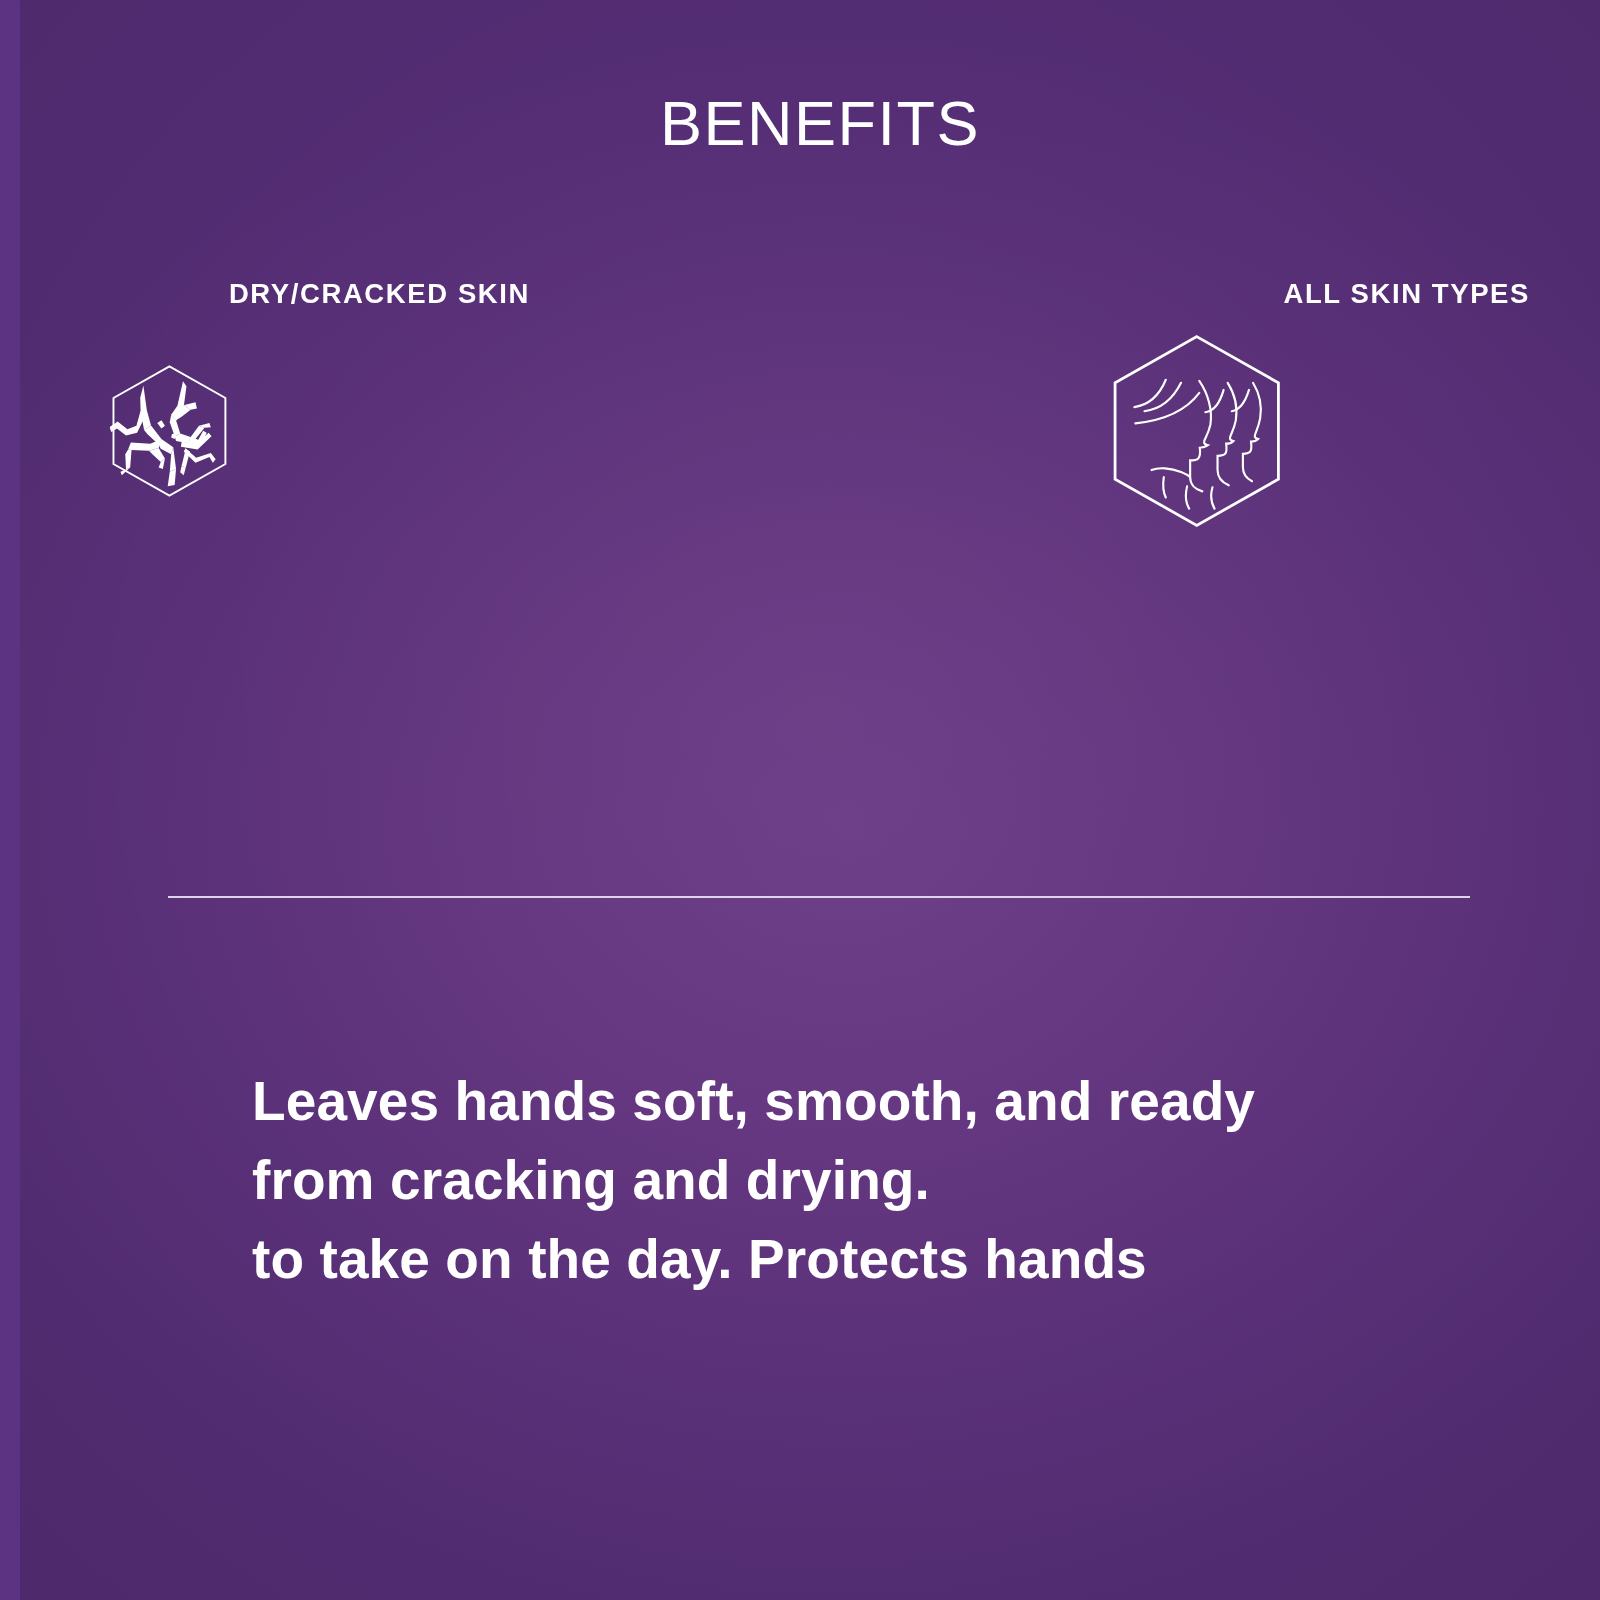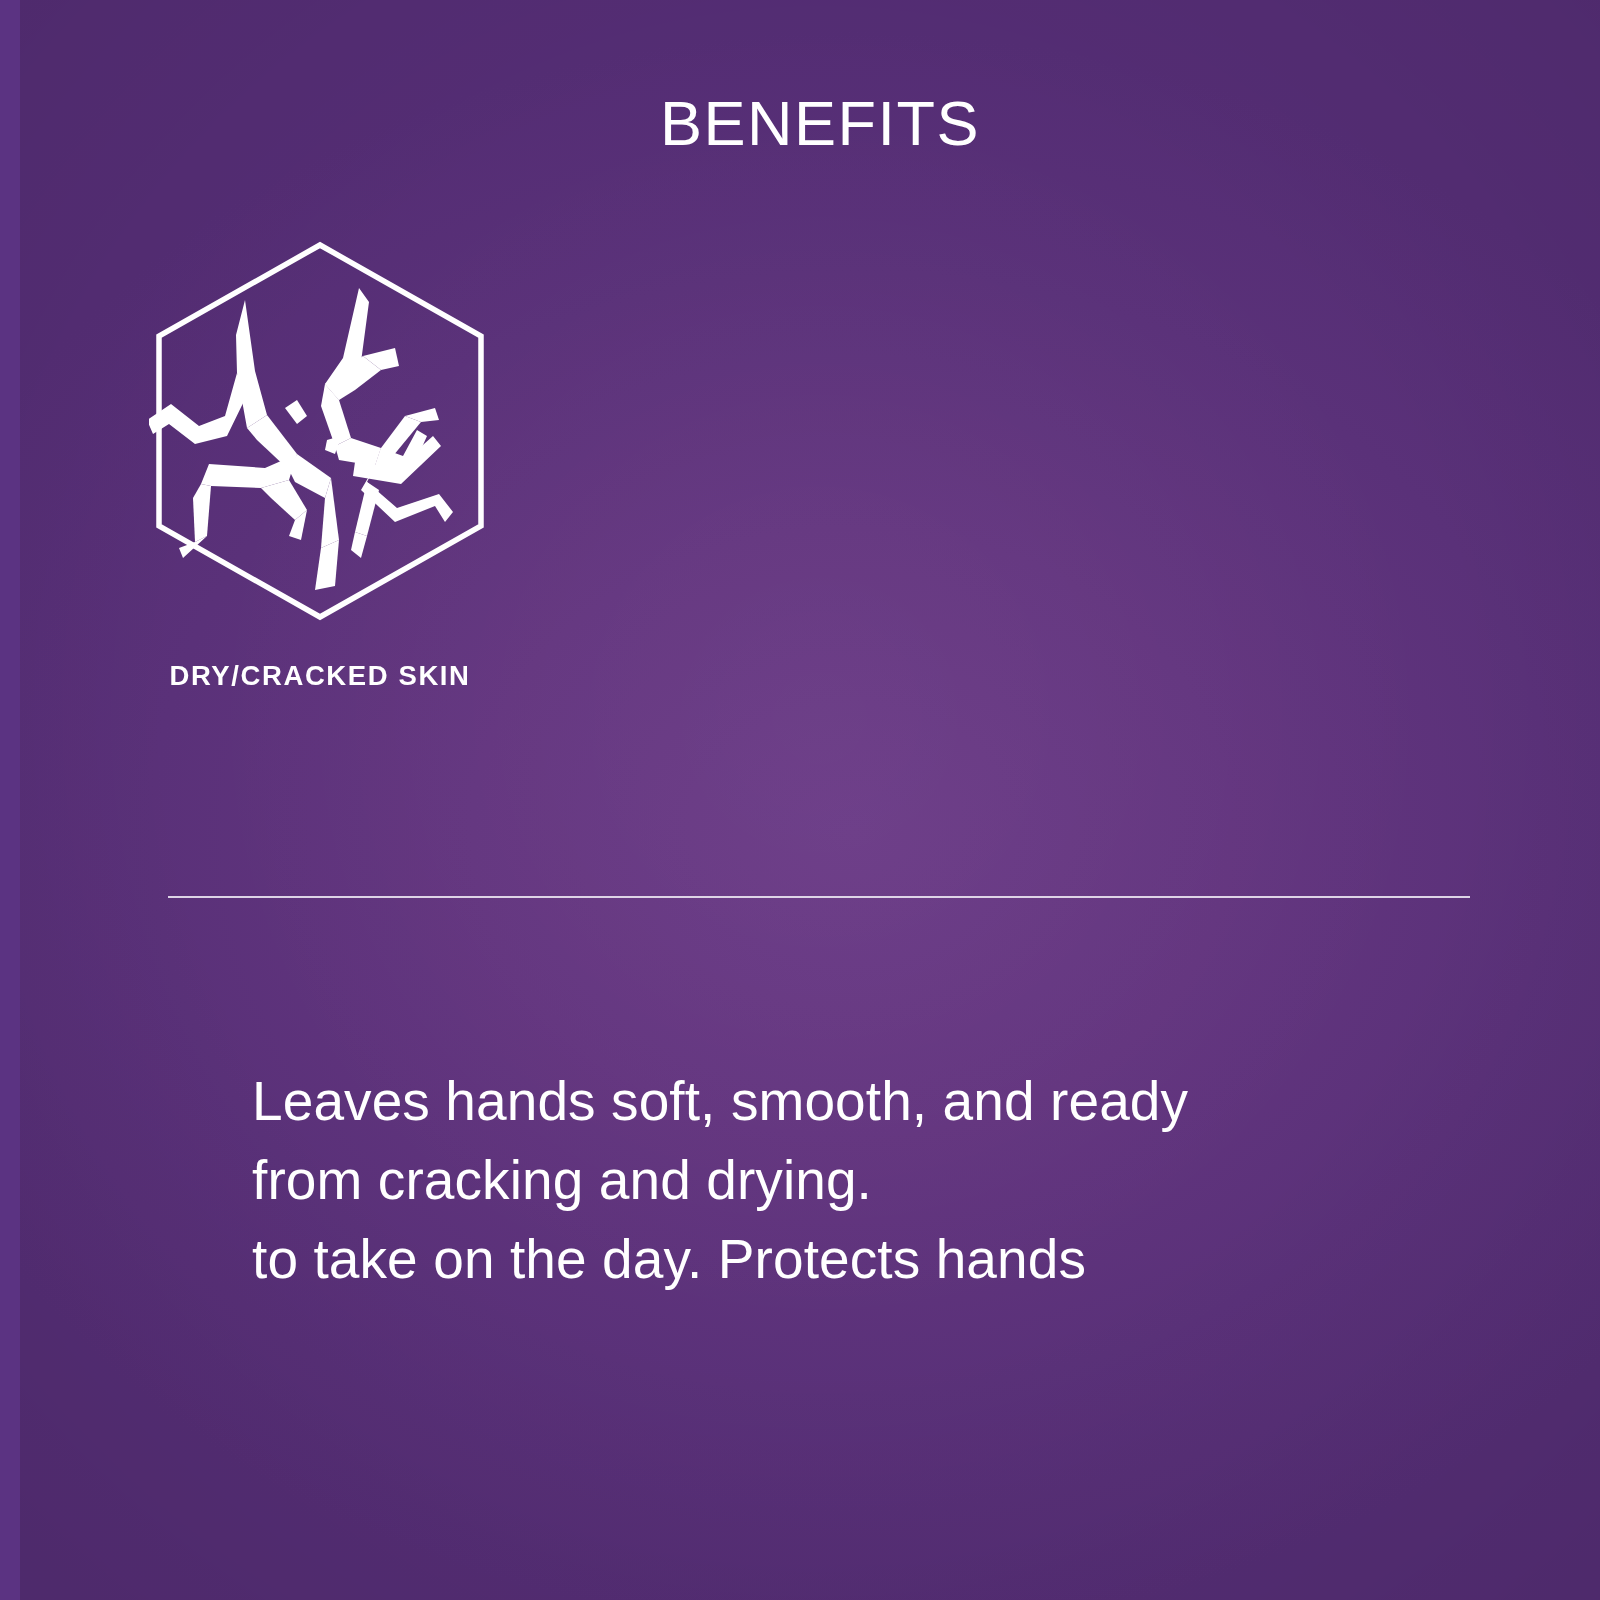--- a/index.html
+++ b/index.html
@@ -49,22 +49,22 @@
     left: 90px;
     width: 1420px;
     display:flex;
     justify-content: space-between;
     align-items: flex-start;
     z-index: 3;
   }
   .benefit-item {
     width: 420px;
     display:flex;
-    flex-direction: column;
-    align-items:center;
+    flex-direction: row;
+    align-items:flex-start;
   }
   .benefit-icon {
     width: 342px;
     height: 382px;
     display:block;
   }
   .benefit-label {
     margin-top: 38px;
     color:#ffffff;
     font-size: 27.5px;
@@ -87,21 +87,21 @@
   }
 
   
   #description {
     position:absolute;
     top: 1062px;
     left: 232px;
     width: 1060px;
     color:#ffffff;
     font-size: 55px;
-    font-weight: 400;
+    font-weight: 700;
     line-height: 79px;
     letter-spacing: 0.1px;
     z-index: 3;
   }
   #description .line { display:block; }
 </style>
 </head>
 <body>
 
 <div id="stage">
@@ -154,20 +154,70 @@
           <polygon points="206,292 218,296 212,318 202,310"></polygon>
 
           <polygon points="178,200 192,196 186,214 176,210"></polygon>
 
           <polygon points="136,168 148,160 158,176 148,184"></polygon>
         </g>
       </svg>
       <div class="benefit-label">DRY/CRACKED SKIN</div>
     </div>
 
+    <div class="benefit-item">
+      <svg class="benefit-icon" viewBox="0 0 342 382">
+        <polygon points="171,5 332,96 332,286 171,377 10,286 10,96" fill="none" stroke="#ffffff" stroke-width="5.5" stroke-linejoin="miter"></polygon>
+        <g fill="none" stroke="#ffffff" stroke-width="4.2" stroke-linecap="round">
+
+          <path d="M48 144 C 74 140, 96 124, 110 90"></path>
+          <path d="M68 152 C 100 148, 124 128, 140 96"></path>
+          <path d="M50 176 C 110 170, 152 148, 176 116"></path>
+
+          <path d="M282 96
+                   C 294 116, 300 142, 296 166
+                   C 293 182, 288 192, 286 198
+                   C 284 204, 288 206, 292 207
+                   C 288 211, 282 212, 278 212
+                   C 279 220, 280 228, 276 232
+                   C 272 236, 266 236, 262 236
+                   L 262 262
+                   C 262 274, 268 284, 280 290"></path>
+          <path d="M240 152 C 254 150, 266 136, 274 110"></path>
+
+          <path d="M232 96
+                   C 246 118, 252 144, 248 170
+                   C 245 186, 239 196, 237 202
+                   C 235 208, 239 210, 243 211
+                   C 239 215, 233 216, 229 216
+                   C 230 224, 231 232, 227 236
+                   C 223 240, 217 240, 212 240
+                   L 212 268
+                   C 212 282, 220 292, 234 298"></path>
+          <path d="M188 154 C 204 152, 216 138, 224 110"></path>
+
+          <path d="M176 92
+                   C 194 118, 202 150, 198 178
+                   C 194 196, 188 204, 186 210
+                   C 184 216, 188 218, 193 219
+                   C 188 223, 182 224, 177 224
+                   C 178 232, 179 240, 174 245
+                   C 170 249, 163 249, 158 249
+                   L 158 282
+                   C 158 296, 168 306, 182 310"></path>
+
+          <path d="M82 268 C 96 262, 120 264, 140 272 C 150 276, 156 280, 158 282"></path>
+
+          <path d="M106 282 C 104 296, 104 310, 110 322"></path>
+          <path d="M152 300 C 148 316, 148 330, 156 344"></path>
+          <path d="M202 302 C 198 316, 198 330, 206 344"></path>
+        </g>
+      </svg>
+      <div class="benefit-label">ALL SKIN TYPES</div>
+    </div>
 
 
   </div>
 
   <div id="divider"></div>
 
   <div id="description">
     <span class="line">Leaves hands soft, smooth, and ready</span>
     <span class="line">from cracking and drying.</span>
     <span class="line">to take on the day. Protects hands</span>

